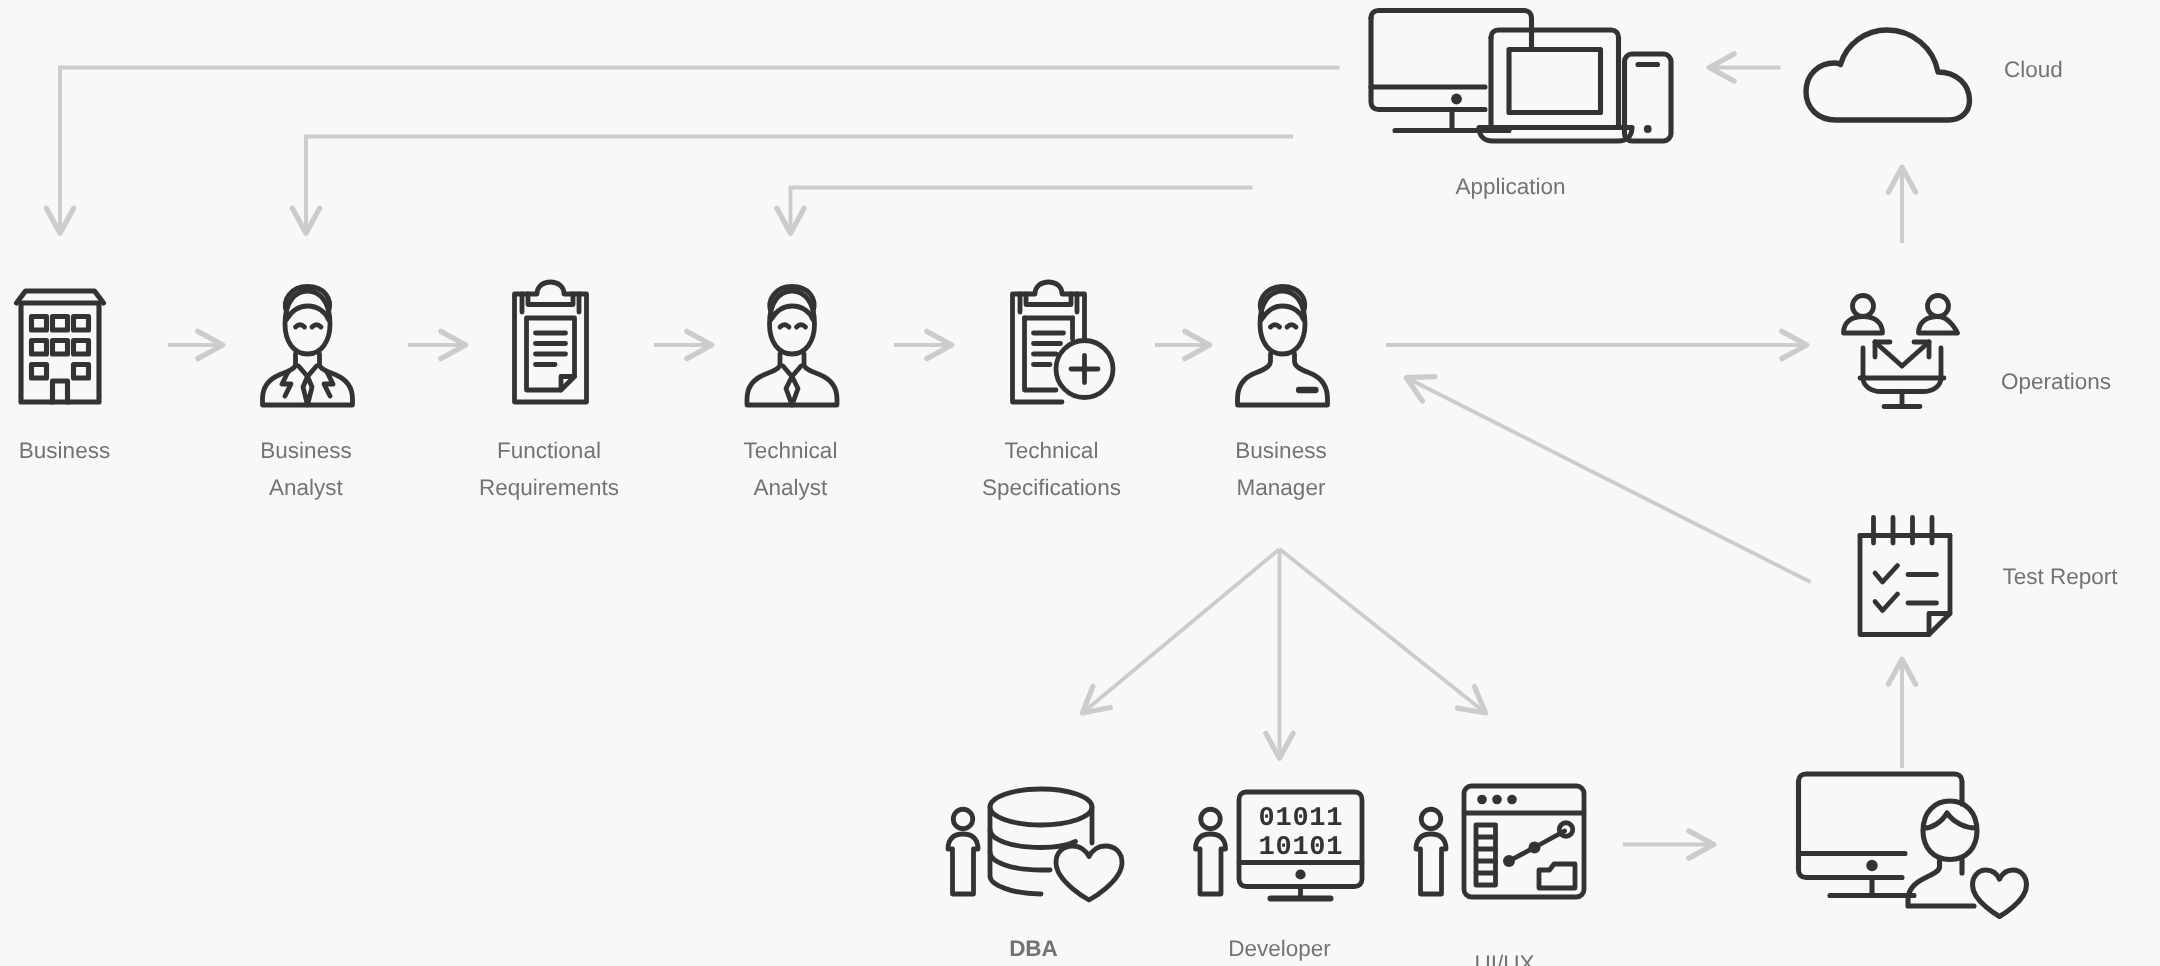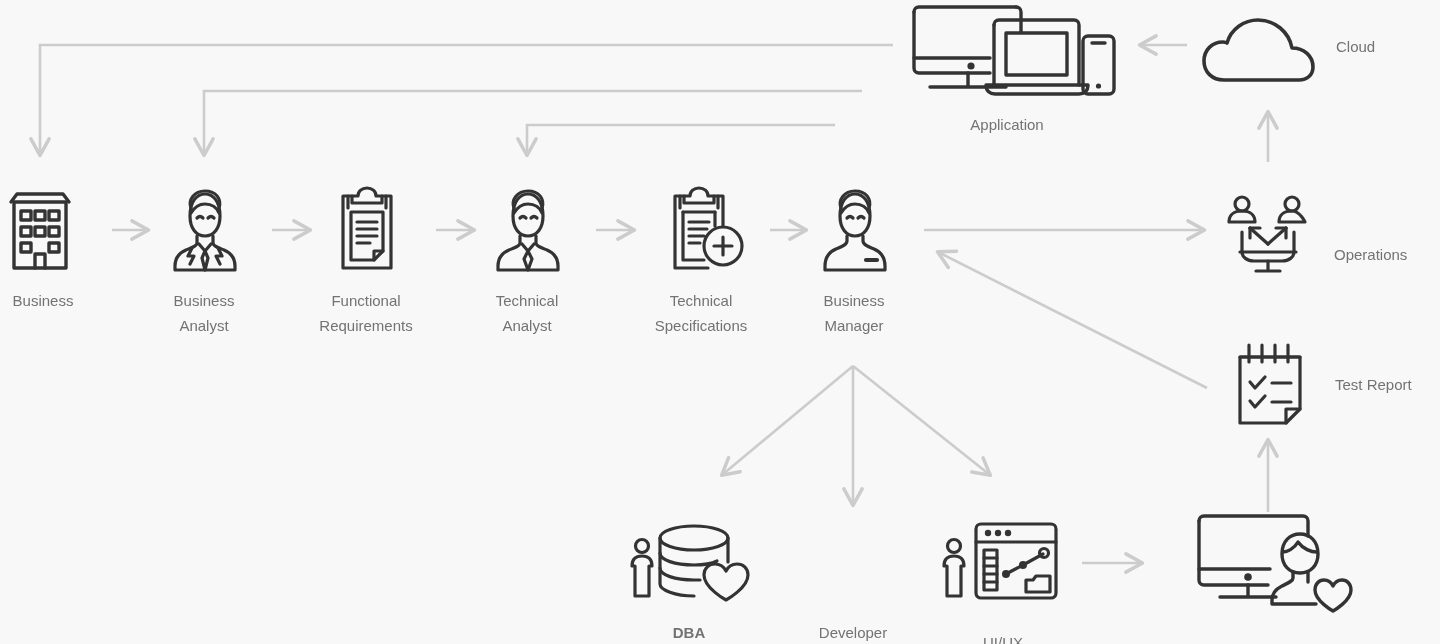--- a/index.html
+++ b/index.html
@@ -283,20 +283,39 @@
         <path d="M34,20 L34,66 C34,72 49,78 68,78"></path>
         <path d="M102,20 L102,44"></path>
         <path d="M34,35 C34,42 49,47 68,47 C77,47 85,46 91,43"></path>
         <path d="M34,50 C34,57 49,62 68,62 C70,62 72,62 74,62"></path>
 
         <path d="M100,82 C100,82 78,70 78,57 C78,50 83,46 89,46 C94,46 98,49 100,53 C102,49 106,46 111,46 C117,46 122,50 122,57 C122,70 100,82 100,82 Z"></path>
       </g>
     </svg>
   </div>
 
+  <div class="icon-wrap" style="left:793px; top:518px;">
+    <svg width="120" height="88" viewBox="0 0 120 88">
+      <g fill="none" stroke="#333333" stroke-width="3.2" stroke-linejoin="round" stroke-linecap="round">
+
+        <circle cx="14" cy="28" r="6.5"></circle>
+        <path d="M4,48 C4,41 8,38 14,38 C20,38 24,41 24,48 L21,48 L21,78 L7,78 L7,48 Z"></path>
+
+        <path d="M38,10 L110,10 C113,10 115,12 115,15 L115,68 C115,71 113,73 110,73 L38,73 C35,73 33,71 33,68 L33,15 C33,12 35,10 38,10 Z"></path>
+        <path d="M33,57 L115,57"></path>
+        <circle cx="74" cy="65" r="3.4" fill="#333333" stroke="none"></circle>
+        <path d="M74,73 L74,80"></path>
+        <path d="M54,81 L94,81" stroke-width="4"></path>
+      </g>
+      <g fill="#333333" font-family="'Liberation Mono', monospace" font-size="18" font-weight="bold" letter-spacing="0.5">
+        <text x="46" y="32">01011</text>
+        <text x="46" y="51">10101</text>
+      </g>
+    </svg>
+  </div>
 
   <div class="icon-wrap" style="left:940px; top:518px;">
     <svg width="120" height="88" viewBox="0 0 120 88">
       <g fill="none" stroke="#333333" stroke-width="3.2" stroke-linejoin="round" stroke-linecap="round">
 
         <circle cx="14" cy="28" r="6.5"></circle>
         <path d="M4,48 C4,41 8,38 14,38 C20,38 24,41 24,48 L21,48 L21,78 L7,78 L7,48 Z"></path>
 
         <rect x="36" y="6" width="80" height="74" rx="5"></rect>
         <path d="M36,24 L116,24"></path>

